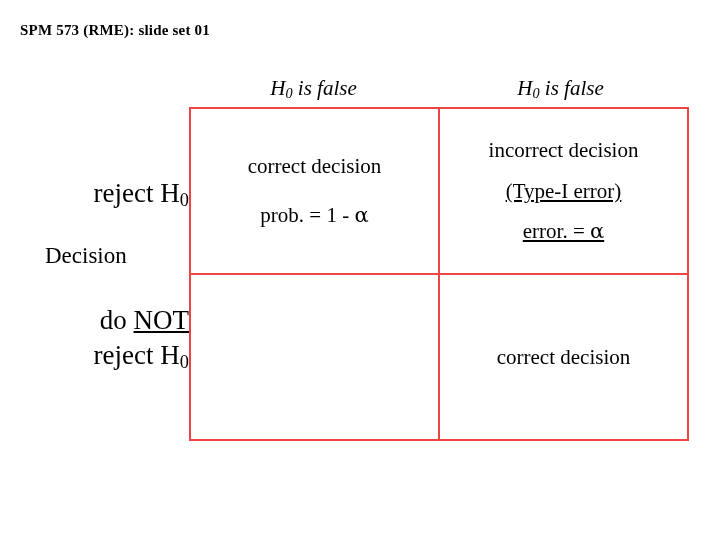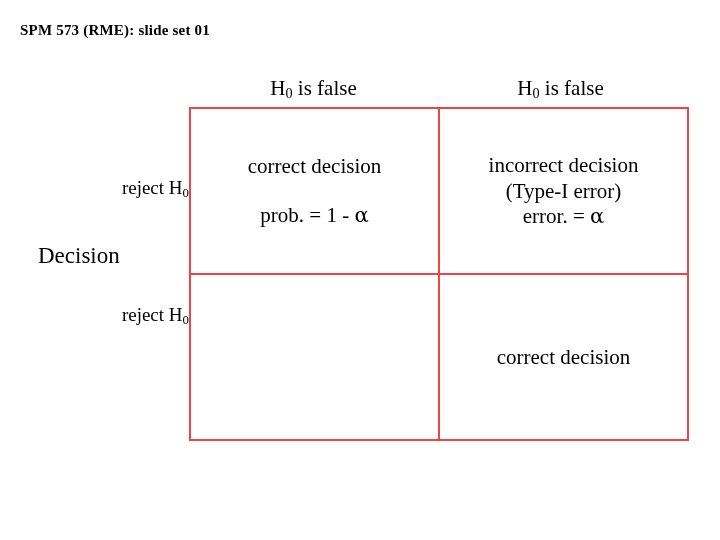--- a/index.html
+++ b/index.html
@@ -27,45 +27,46 @@
     white-space: nowrap;
   }
 
   
   .col-header {
     position: absolute;
     top: 76px;
     font-size: 21px;
     text-align: center;
     white-space: nowrap;
+    font-style: italic;
   }
   .col-header.left  { left: 190px; width: 247px; }
   .col-header.right { left: 437px; width: 247px; }
 
   .sub0 {
     font-size: 0.68em;
     vertical-align: -0.22em;
     letter-spacing: 0;
   }
 
   
   .axis-label {
     position: absolute;
-    left: 38px;
+    left: 45px;
     top: 243px;
     font-size: 23px;
     white-space: nowrap;
   }
 
   
   .row-label {
     position: absolute;
     right: 531px;           
     text-align: right;
-    font-size: 19px;
+    font-size: 27px;
     line-height: 1.30;
     white-space: nowrap;
   }
   .row-label.r1 { top: 176px; }
   .row-label.r2 { top: 303px; }
 
   .underline-not {
     text-decoration: underline;
     text-underline-offset: 2px;
   }
@@ -87,21 +88,21 @@
     padding: 0;
     vertical-align: middle;
     text-align: center;
   }
   .cell-inner {
     font-size: 21px;
     line-height: 1.08;
   }
   .cell-line          { display: block; white-space: nowrap; }
   .cell-line.spaced   { margin-top: 26px; }
-  .cell-line.tight    { margin-top: 3px; }
+  .cell-line.tight    { margin-top: 18px; text-decoration: underline; }
   .greek              { font-family: "DejaVu Serif", serif; }
   .cell-empty         { display: block; height: 1px; }
 </style>
 </head>
 <body>
 
 <div class="slide-title">SPM 573 (RME): slide set 01</div>
 
 <div class="col-header left">
   <span>H</span><span class="sub0">0</span><span> is false</span>
@@ -111,20 +112,21 @@
   <span>H</span><span class="sub0">0</span><span> is false</span>
 </div>
 
 <div class="axis-label">Decision</div>
 
 <div class="row-label r1">
   <span>reject H</span><span class="sub0">0</span>
 </div>
 
 <div class="row-label r2">
+  <div><span>do </span><span class="underline-not">NOT</span></div>
   <div><span>reject H</span><span class="sub0">0</span></div>
 </div>
 
 <table class="matrix">
   <tbody>
       <tr>
     <td>
       <div class="cell-inner">
         <span class="cell-line">correct decision</span>
         <span class="cell-line spaced"><span>prob. = 1 - </span><span class="greek">α</span></span>

